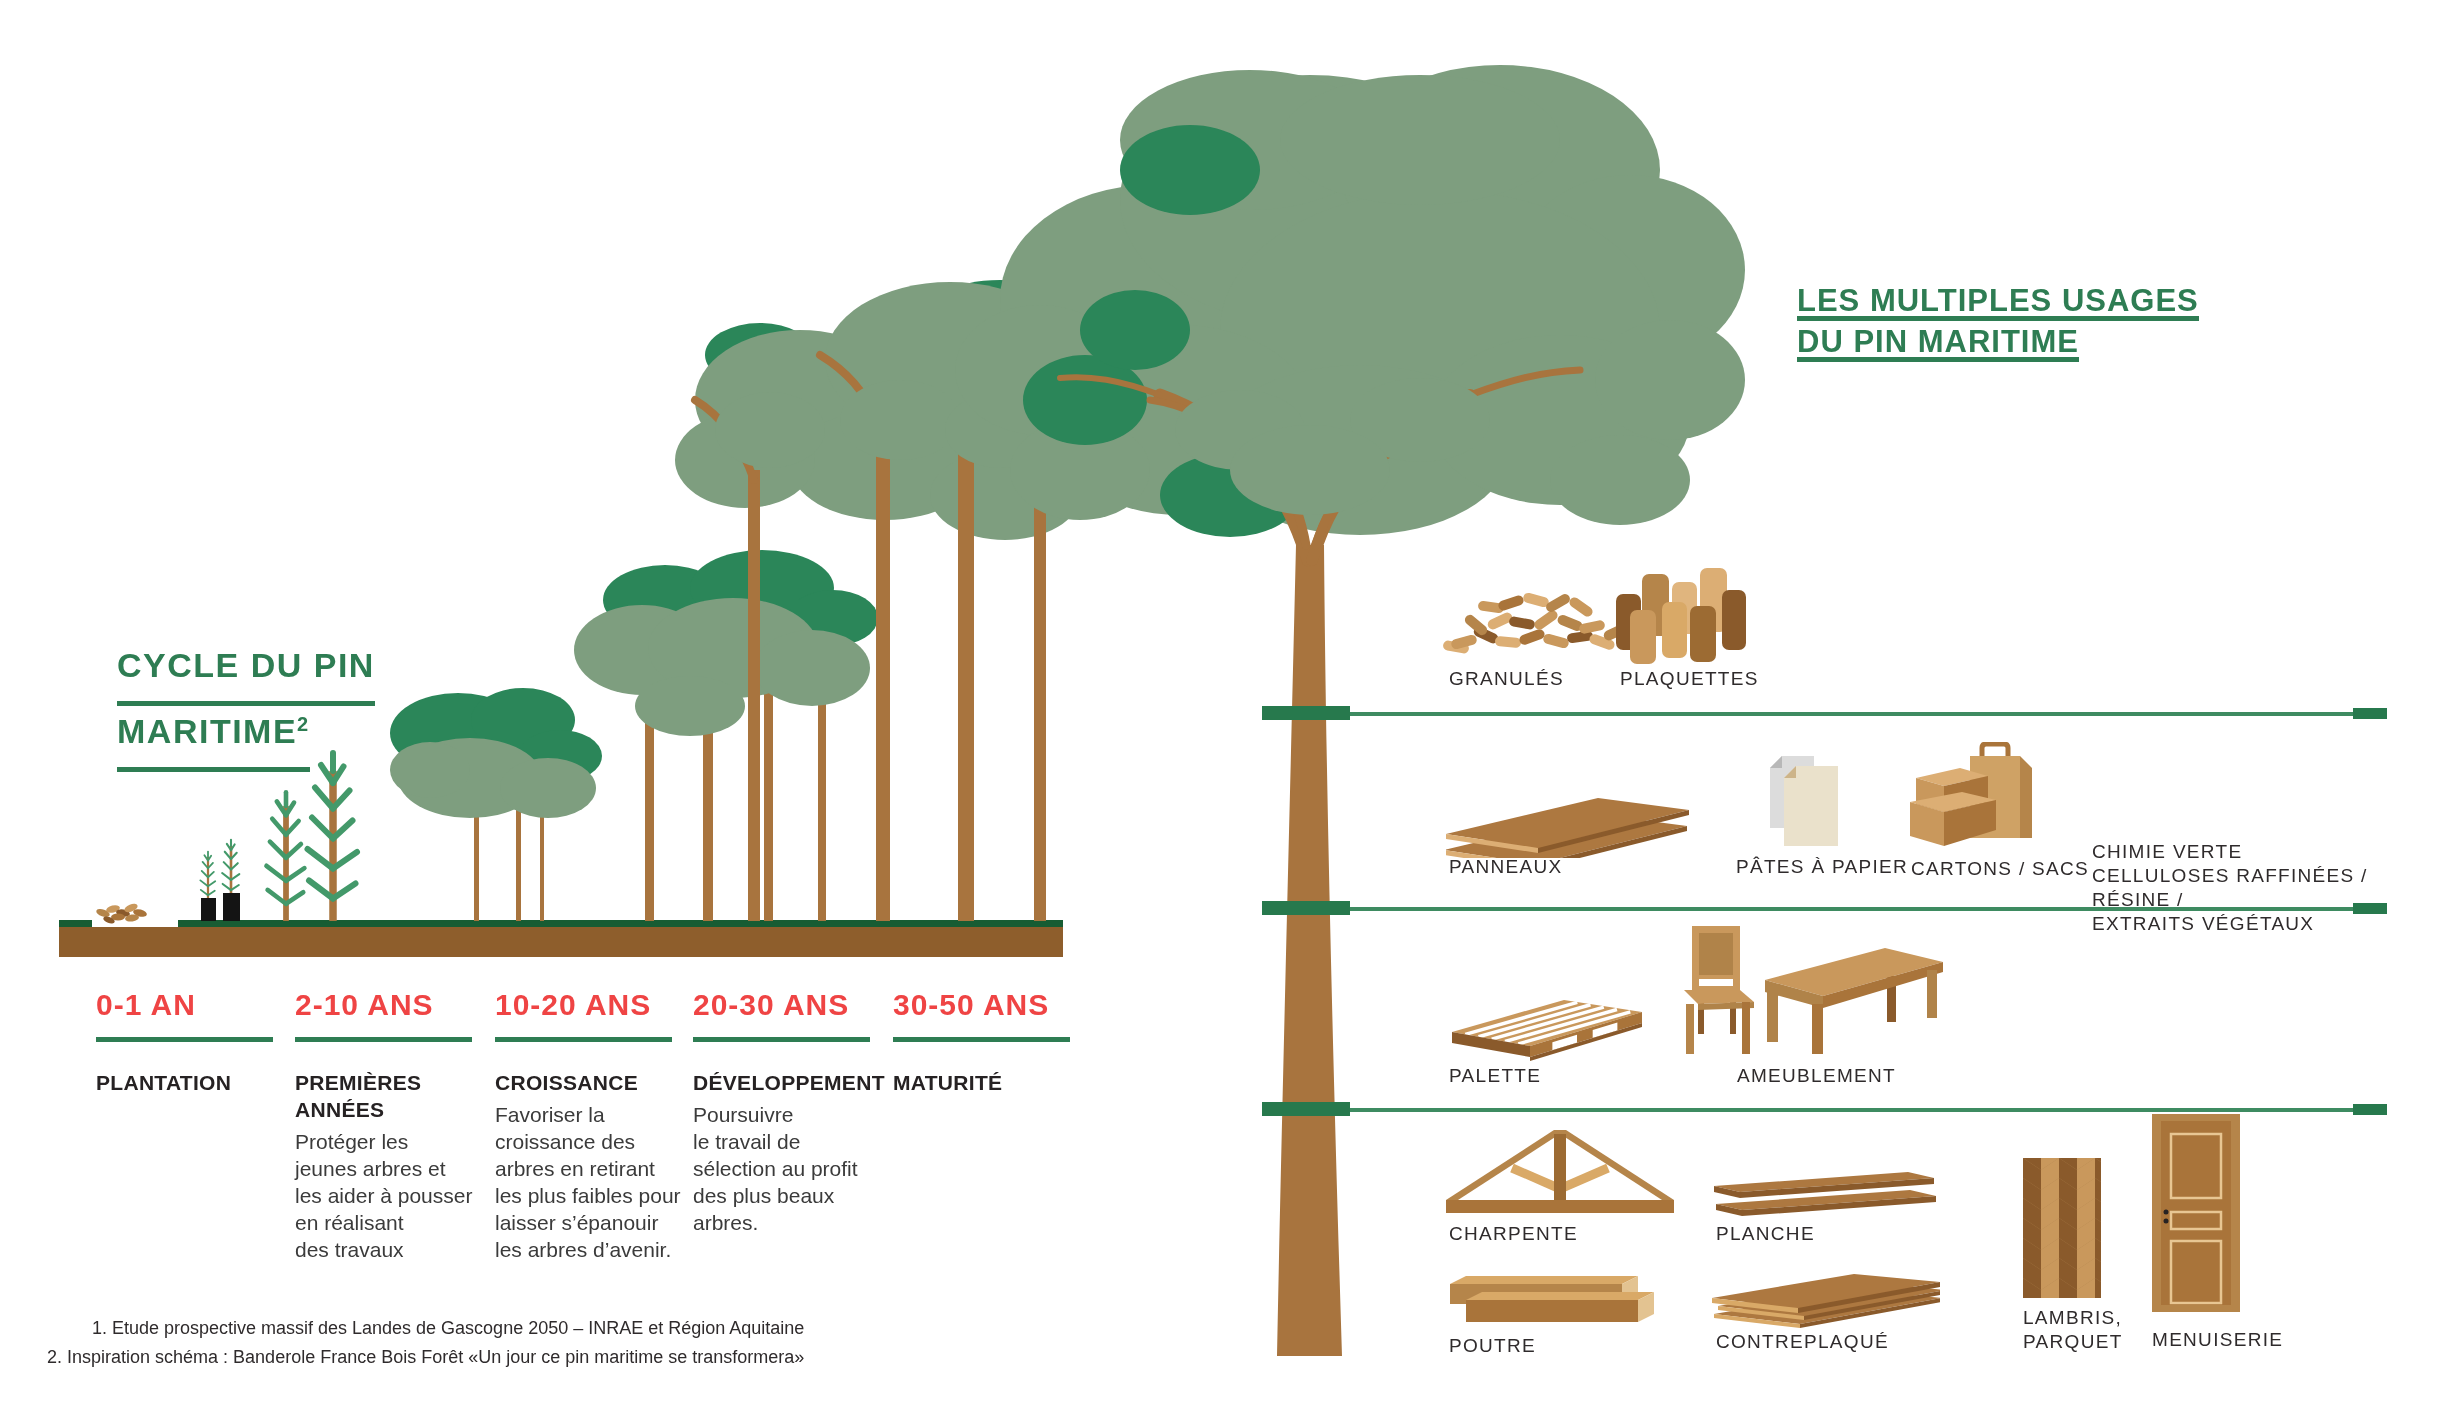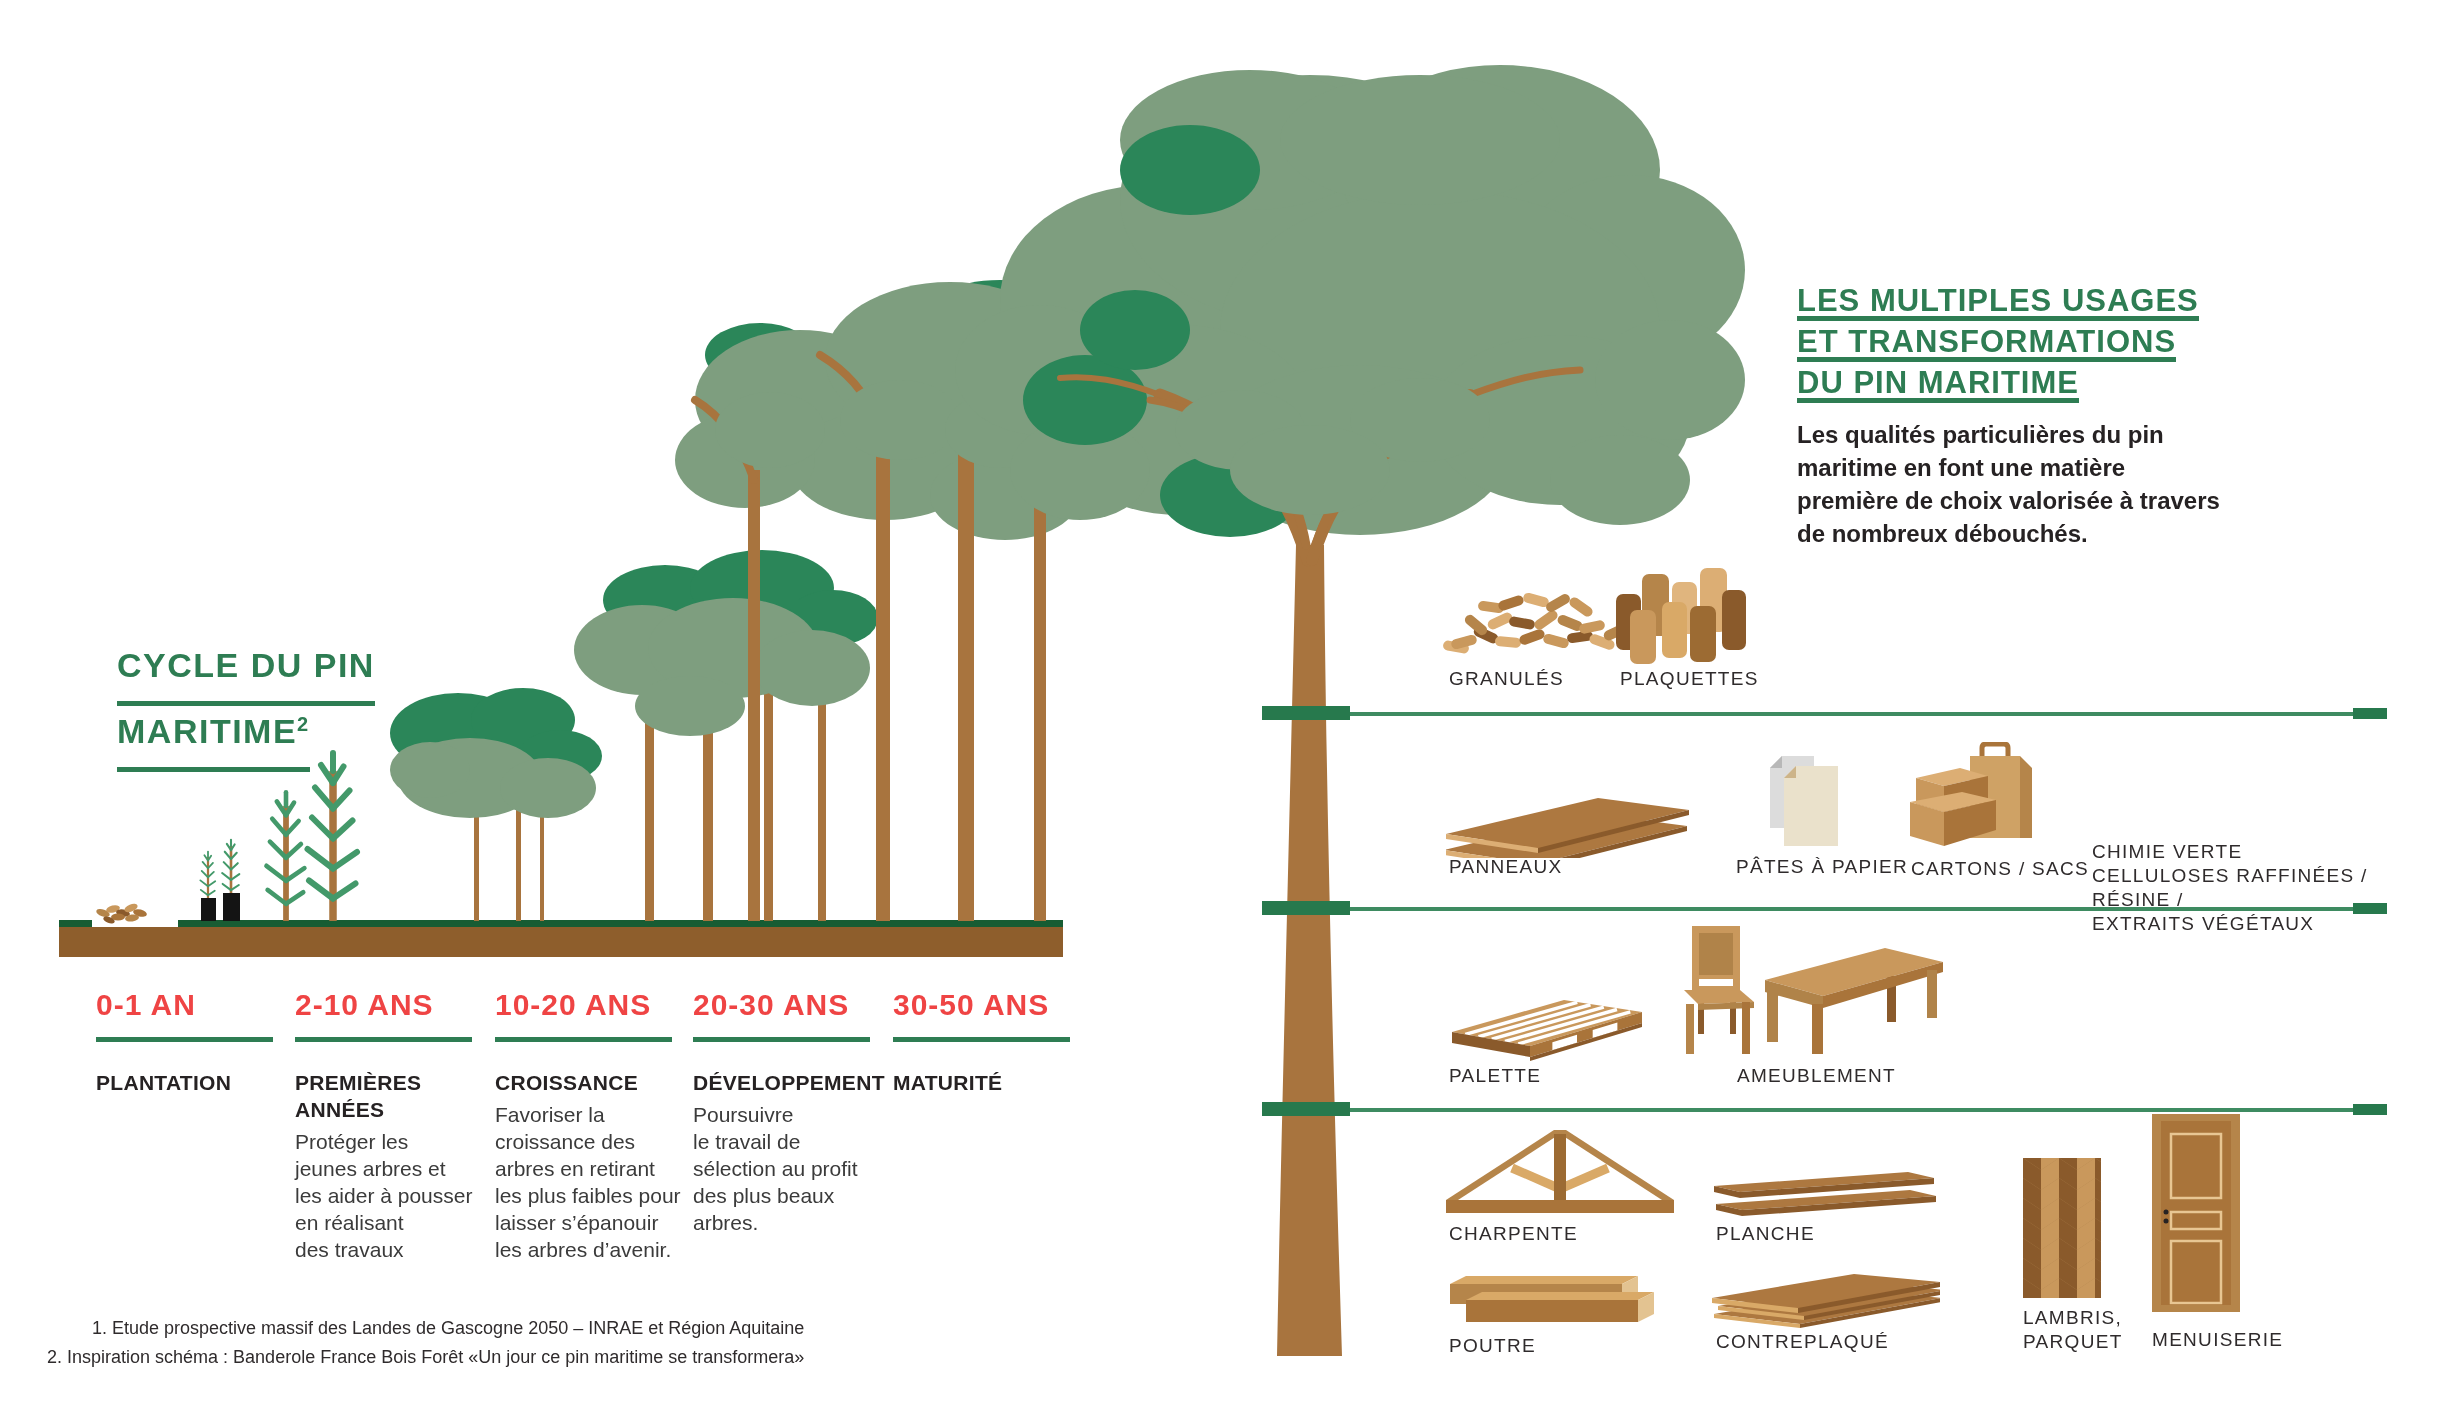--- a/index.html
+++ b/index.html
@@ -272,27 +272,22 @@
 arbres.</div>
   </div>
   <div class="stage" style="left:893px">
     <div class="speriod">30-50 ANS</div>
     <div class="srule"></div>
     <div class="shead">MATURITÉ</div>
   </div>
 
   <div class="usages-title">
     <span class="tline">LES MULTIPLES USAGES</span>
-    <span class="tline">ET TRANSFORMATIONS</span>
     <span class="tline">DU PIN MARITIME</span>
   </div>
-  <div class="usages-intro">Les qualités particulières du pin
-maritime en font une matière
-première de choix valorisée à travers
-de nombreux débouchés.</div>
 
   <svg class="icon" style="left:1443px;top:582px" width="195" height="80" viewBox="0 0 195 80">
     <g>
       <rect x="0" y="60" width="26" height="10" rx="5" fill="#dcae74" transform="rotate(10 13 65)"></rect>
       <rect x="8" y="55" width="26" height="10" rx="5" fill="#c9985c" transform="rotate(-15 21 60)"></rect>
       <rect x="30" y="48" width="26" height="10" rx="5" fill="#8a5a2b" transform="rotate(25 43 53)"></rect>
       <rect x="52" y="55" width="26" height="10" rx="5" fill="#dcae74" transform="rotate(5 65 60)"></rect>
       <rect x="76" y="50" width="26" height="10" rx="5" fill="#a9743a" transform="rotate(-20 89 55)"></rect>
       <rect x="100" y="54" width="26" height="10" rx="5" fill="#c9985c" transform="rotate(15 113 59)"></rect>
       <rect x="124" y="50" width="26" height="10" rx="5" fill="#8a5a2b" transform="rotate(-8 137 55)"></rect>

